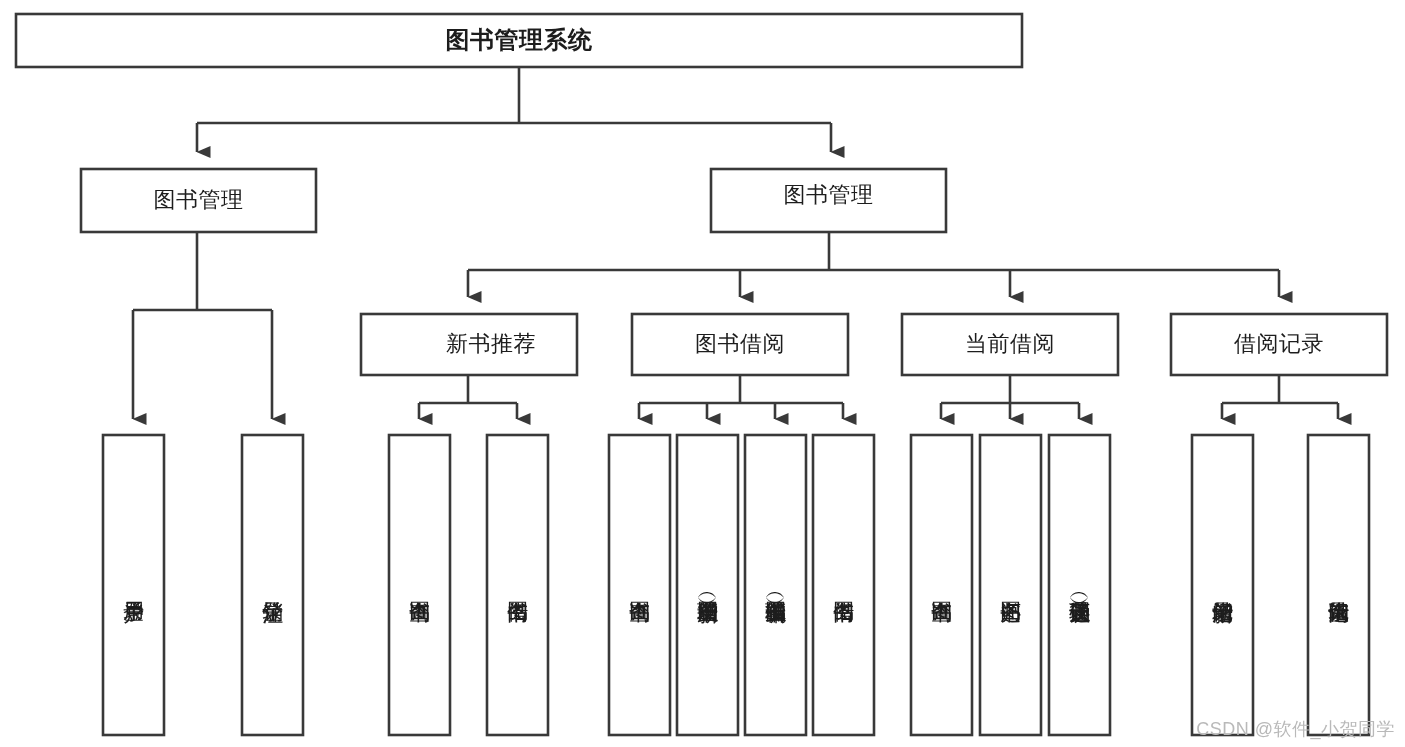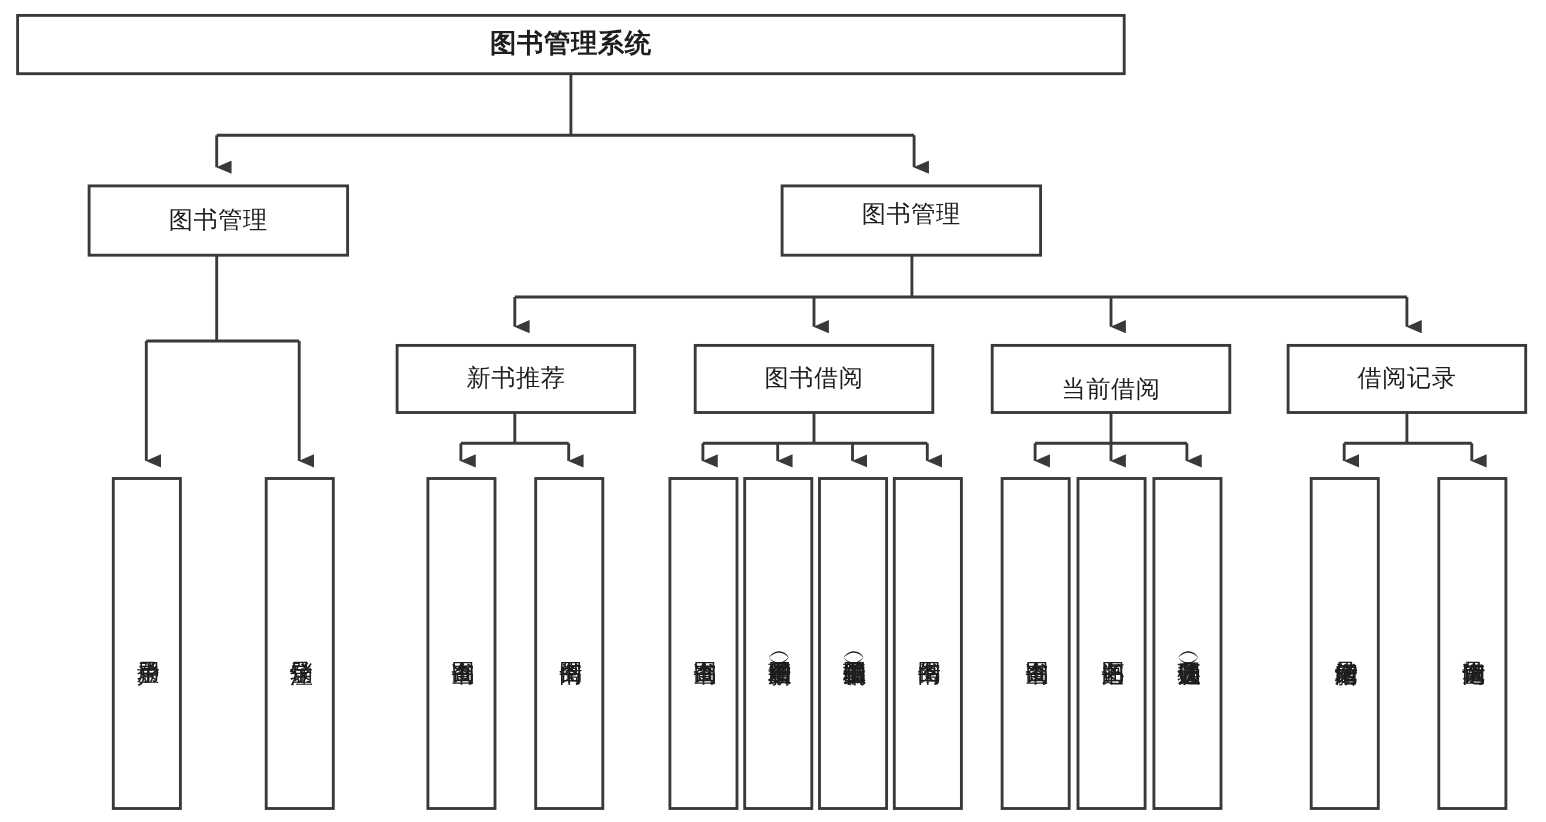--- a/index.html
+++ b/index.html
@@ -166,37 +166,38 @@
       <rect class="node-box" x="1192" y="435" width="61" height="300"></rect>
       <rect class="node-box" x="1308" y="435" width="61" height="300"></rect>
     </g>
   </svg>
 
   <div class="h-label" style="left:16px; top:14px; width:1006px; height:53px; font-size:24px;font-weight:bold;">图书管理系统</div>
 
   <div class="h-label" style="left:81px; top:169px; width:235px; height:63px;">图书管理</div>
   <div class="h-label" style="left:711px; top:169px; width:235px; height:52px;">图书管理</div>
 
-  <div class="h-label" style="left:361px; top:314px; width:216px; height:61px;">新书推荐</div>
+  <div class="h-label" style="left:361px; top:314px; width:216px; height:61px;padding-left:22px;">新书推荐</div>
   <div class="h-label" style="left:632px; top:314px; width:216px; height:61px;text-align:center;">图书借阅</div>
-  <div class="h-label" style="left:902px; top:324px; width:216px; height:61px;border-radius:28px;">当前借阅</div>
+  <div class="h-label" style="left:902px; top:314px; width:216px; height:61px;border-radius:28px;">当前借阅</div>
   <div class="h-label" style="left:1171px; top:314px; width:216px; height:61px;">借阅记录</div>
 
   <div class="v-label" style="left:103px; top:435px; width:61px; height:300px;">用户登录</div>
   <div class="v-label" style="left:242px; top:435px; width:61px; height:300px;">注销登录</div>
 
   <div class="v-label" style="left:389px; top:435px; width:61px; height:300px;">查询图书</div>
   <div class="v-label" style="left:487px; top:435px; width:61px; height:300px;">借阅图书</div>
 
   <div class="v-label" style="left:609px; top:435px; width:61px; height:300px;">查询图书</div>
   <div class="v-label" style="left:677px; top:435px; width:61px; height:300px;">新增图书（管理员）</div>
   <div class="v-label" style="left:745px; top:435px; width:61px; height:300px;">编辑图书（管理员）</div>
   <div class="v-label" style="left:813px; top:435px; width:61px; height:300px;">借阅图书</div>
 
   <div class="v-label" style="left:911px; top:435px; width:61px; height:300px;">查询图书</div>
   <div class="v-label" style="left:980px; top:435px; width:61px; height:300px;">归还图书</div>
   <div class="v-label" style="left:1049px; top:435px; width:61px; height:300px;">确认归还（管理员）</div>
 
   <div class="v-label" style="left:1192px; top:435px; width:61px; height:300px;">新增借阅记录</div>
   <div class="v-label" style="left:1308px; top:435px; width:61px; height:300px;">查询借阅记录</div>
 
+  <div class="watermark">CSDN @软件_小贺同学</div>
 
 </div>
 
 </body></html>

